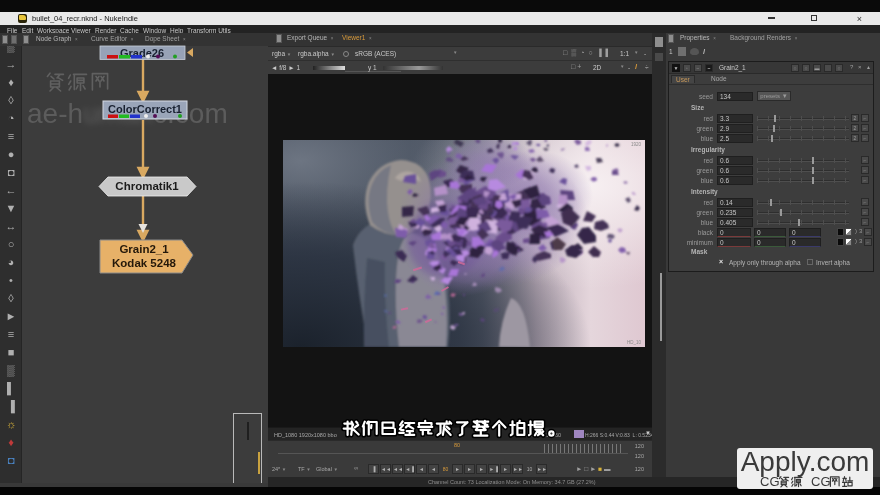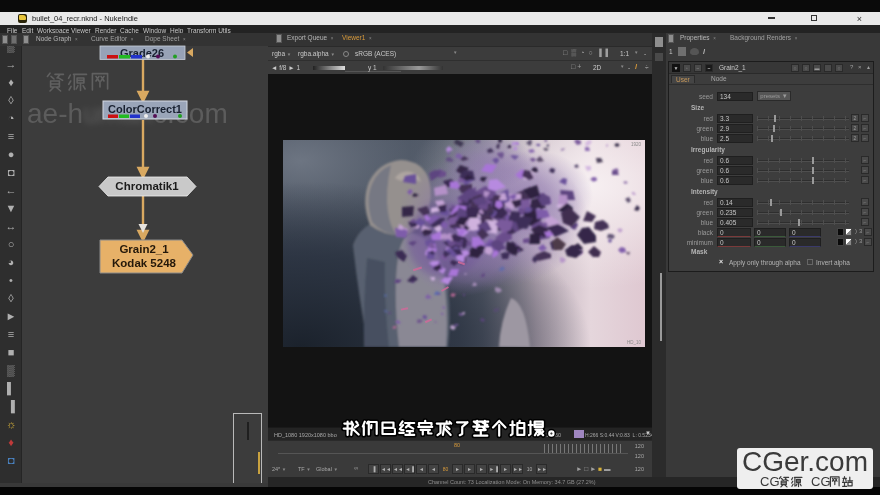--- a/index.html
+++ b/index.html
@@ -789,21 +789,21 @@
       <path d="" stroke="#ffffff" stroke-width="2.2" fill="none" stroke-linecap="round"></path>
       <circle cx="210.4" cy="16.5" r="2.1" stroke="#ffffff" stroke-width="2.2" fill="none"></circle>
     </svg>
 
   <div class="abs" style="left:268px;top:477px;width:612px;height:10px;background:#262626;">
     <span class="abs" style="left:160px;top:2px;font-size:5.5px;color:#8f8f8f;">Channel Count: 73  Localization Mode: On  Memory: 34.7 GB (27.2%)</span>
   </div>
   <div class="abs" style="left:0;top:487px;width:880px;height:8px;background:#050505;"></div>
 
   <div class="abs" style="left:737px;top:448px;width:136px;height:41px;background:#efefef;border-radius:3px;text-align:center;">
-    <div style="font-size:28px;color:#3a3a3a;line-height:27px;margin-top:0px;">CGer.com</div>
+    <div style="font-size:28px;color:#3a3a3a;line-height:27px;margin-top:0px;">Apply.com</div>
     <div style="font-size:13px;color:#3a3a3a;line-height:13px;position:relative;"><span style="position:absolute;left:23px;top:0;">CG</span><svg style="position:absolute;left:41px;top:0.5px;" width="27" height="13" viewBox="0 0 27 13">
           <path d="M2.9 0.7L1.4 2.5M3.4 2.5L5.2 4.0M5.8 1.4L10.6 1.4M8.6 1.4L6.9 3.4M7.5 3.2L10.1 4.8M3.2 5.2L3.2 8.6M8.3 5.2L8.3 8.6M3.2 5.2L8.3 5.2M3.2 6.9L8.3 6.9M3.2 8.6L8.3 8.6M5.2 8.6L2.9 10.9M6.3 8.6L9.0 10.9" stroke="#3a3a3a" stroke-width="1.2" fill="none" stroke-linecap="round"></path>
           <path d="M14.6 1.7L13.6 3.7M14.8 5.2L13.7 7.1M15.1 8.3L13.9 10.3M16.4 1.4L23.9 1.4M16.9 1.4L16.9 10.1M18.5 3.4L18.5 6.3M22.4 3.4L22.4 6.3M18.5 3.4L22.4 3.4M18.5 4.8L22.4 4.8M18.5 6.3L22.4 6.3M20.5 6.9L20.5 10.6M19.0 7.8L18.1 9.8M22.0 7.8L23.1 9.8" stroke="#3a3a3a" stroke-width="1.2" fill="none" stroke-linecap="round"></path>
         </svg><span style="position:absolute;left:74px;top:0;">CG</span><svg style="position:absolute;left:92px;top:0.5px;" width="27" height="13" viewBox="0 0 27 13">
           <path d="M1.4 0.9L1.4 10.3M10.1 0.9L10.1 9.8M1.4 0.9L10.1 0.9M3.4 2.5L5.2 5.2M5.2 2.5L3.4 5.2M6.3 2.5L8.0 5.2M8.0 2.5L6.3 5.2M5.8 5.8L5.8 8.6" stroke="#3a3a3a" stroke-width="1.2" fill="none" stroke-linecap="round"></path>
           <path d="M15.5 0.6L15.5 1.7M13.9 2.3L17.4 2.3M14.7 3.2L14.2 5.2M16.7 3.2L17.1 5.2M13.5 6.3L17.8 6.3M15.5 6.3L15.5 10.3M13.6 10.3L17.8 10.3M20.8 1.2L20.8 4.8M18.8 4.8L23.6 4.8M19.0 6.3L19.0 9.8M23.1 6.3L23.1 9.8M19.0 6.3L23.1 6.3M19.0 9.8L23.1 9.8" stroke="#3a3a3a" stroke-width="1.2" fill="none" stroke-linecap="round"></path>
         </svg>&nbsp;</div>
   </div>
 
 </div>

